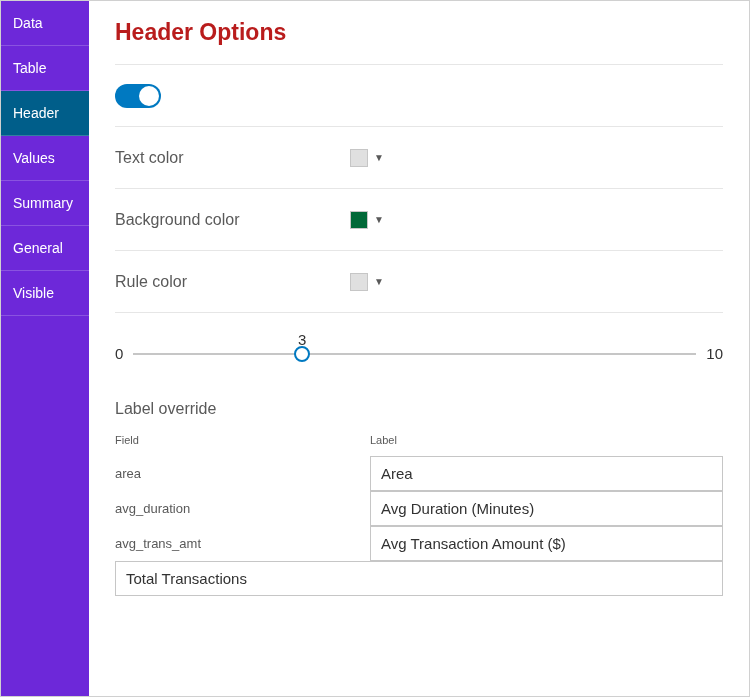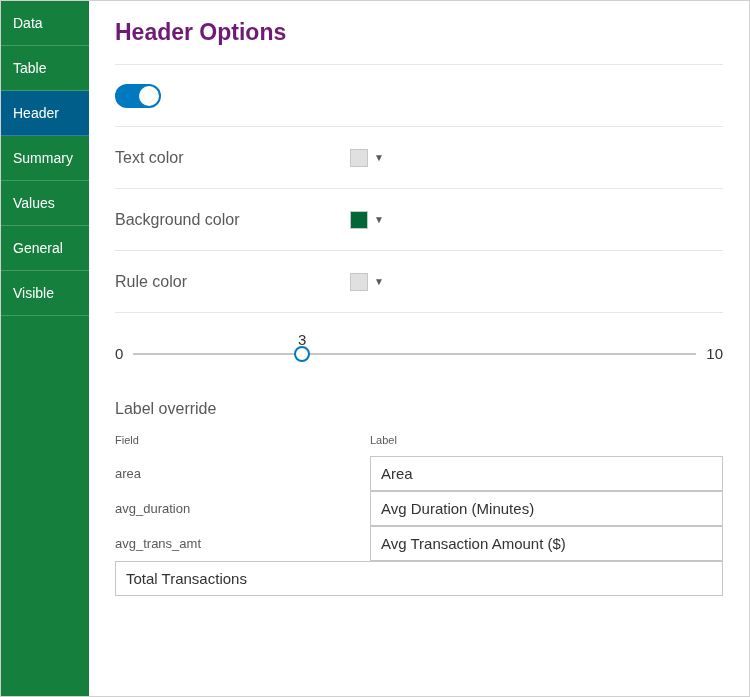--- a/index.html
+++ b/index.html
@@ -9,21 +9,21 @@
     color: #323232;
   }
   .app {
     display: flex;
     width: 750px;
     height: 697px;
     border: 1px solid #d0d0d0;
   }
   .sidebar {
     width: 88px;
-    background: #15803d;
+    background: #6d28d9;
     display: flex;
     flex-direction: column;
   }
   .sidebar-item {
     color: #fff;
     font-size: 14px;
     padding: 14px 12px;
     cursor: pointer;
     border-bottom: 1px solid rgba(255,255,255,0.2);
   }
@@ -31,21 +31,21 @@
     background: #005e8a;
   }
   .main {
     flex: 1;
     padding: 18px 26px;
     overflow: auto;
   }
   .page-title {
     font-size: 23px;
     font-weight: 600;
-    color: #701a75;
+    color: #b91c1c;
     margin-bottom: 18px;
   }
   .row {
     display: flex;
     align-items: center;
     min-height: 62px;
     border-top: 1px solid #e6e6e6;
   }
   .row-label {
     width: 235px;
@@ -163,22 +163,22 @@
 </style>
 </head>
 <body>
 
 <div class="app">
 
   <nav class="sidebar">
     <div class="sidebar-item"><span>Data</span></div>
     <div class="sidebar-item"><span>Table</span></div>
     <div class="sidebar-item active"><span>Header</span></div>
+    <div class="sidebar-item"><span>Values</span></div>
     <div class="sidebar-item"><span>Summary</span></div>
-    <div class="sidebar-item"><span>Values</span></div>
     <div class="sidebar-item"><span>General</span></div>
     <div class="sidebar-item"><span>Visible</span></div>
   </nav>
 
   <main class="main">
 
     <h1 class="page-title">Header Options</h1>
 
     <div class="row">
       <div class="row-control">

